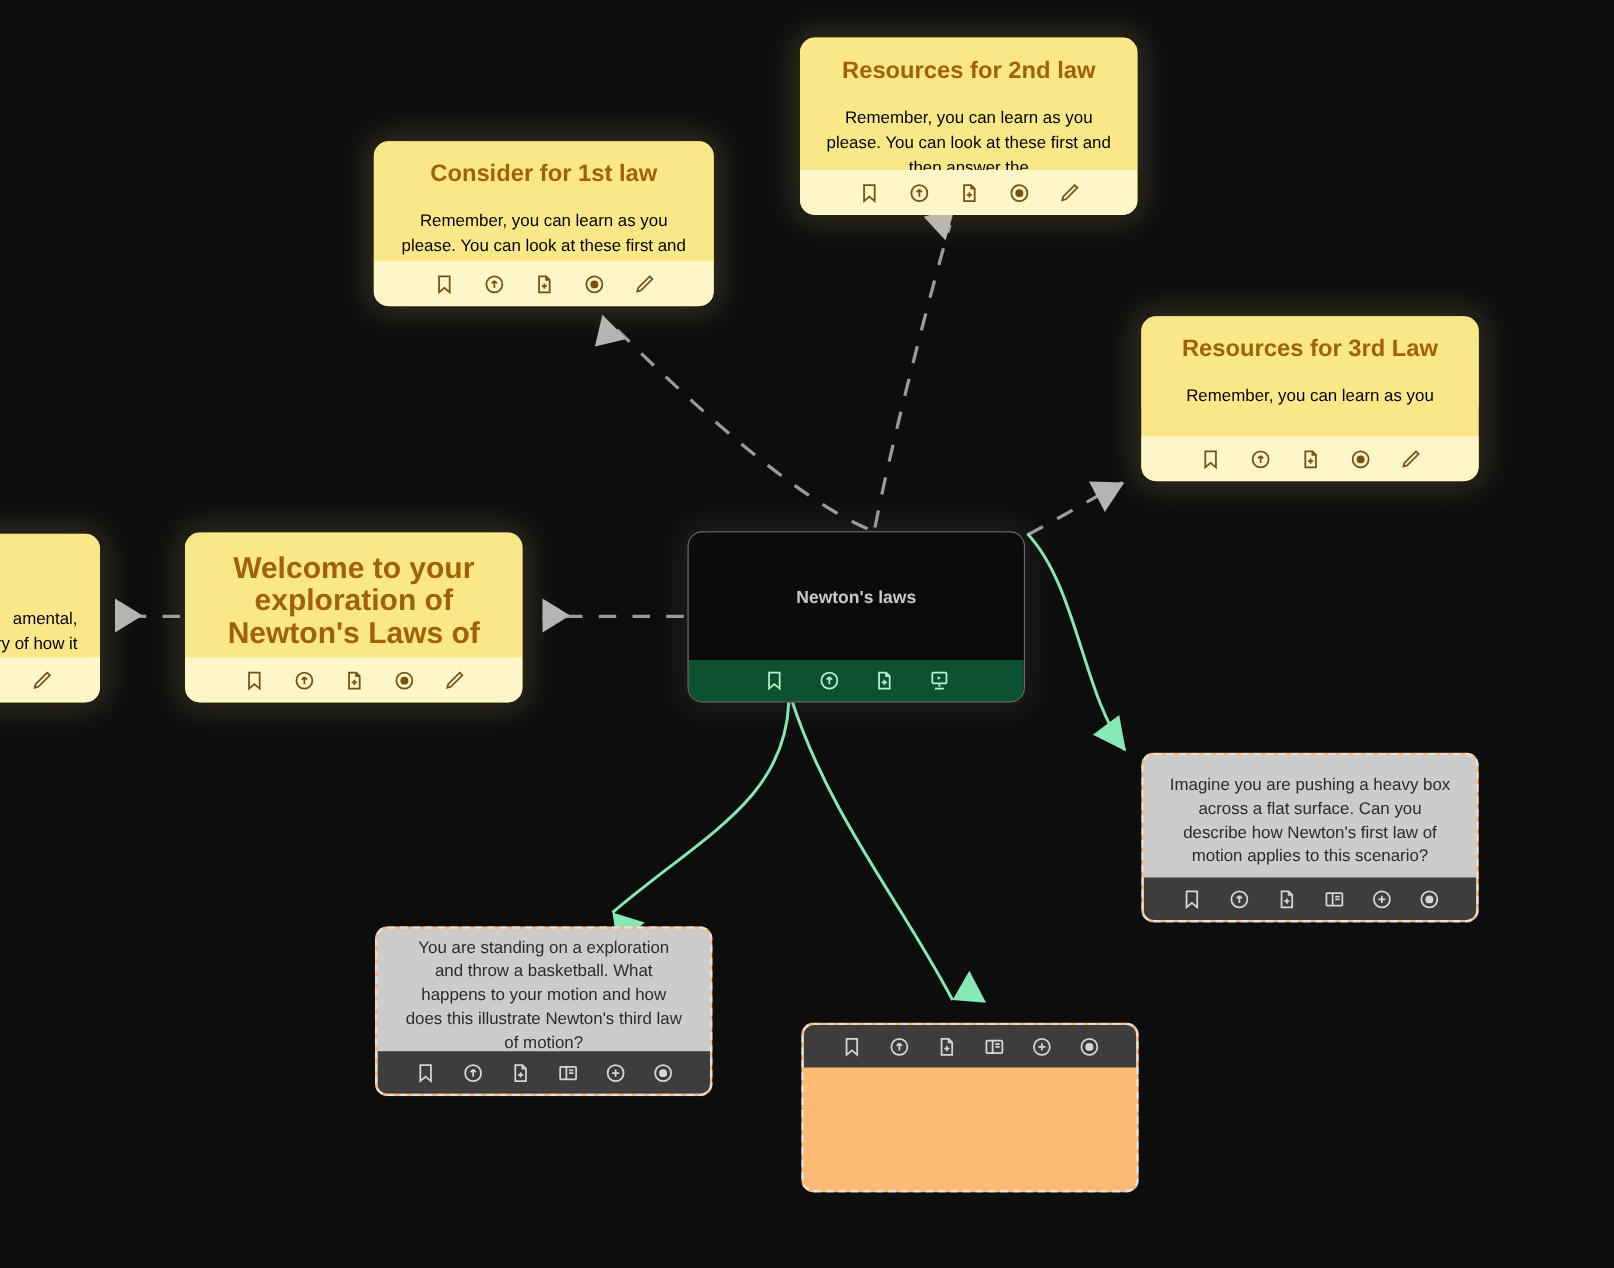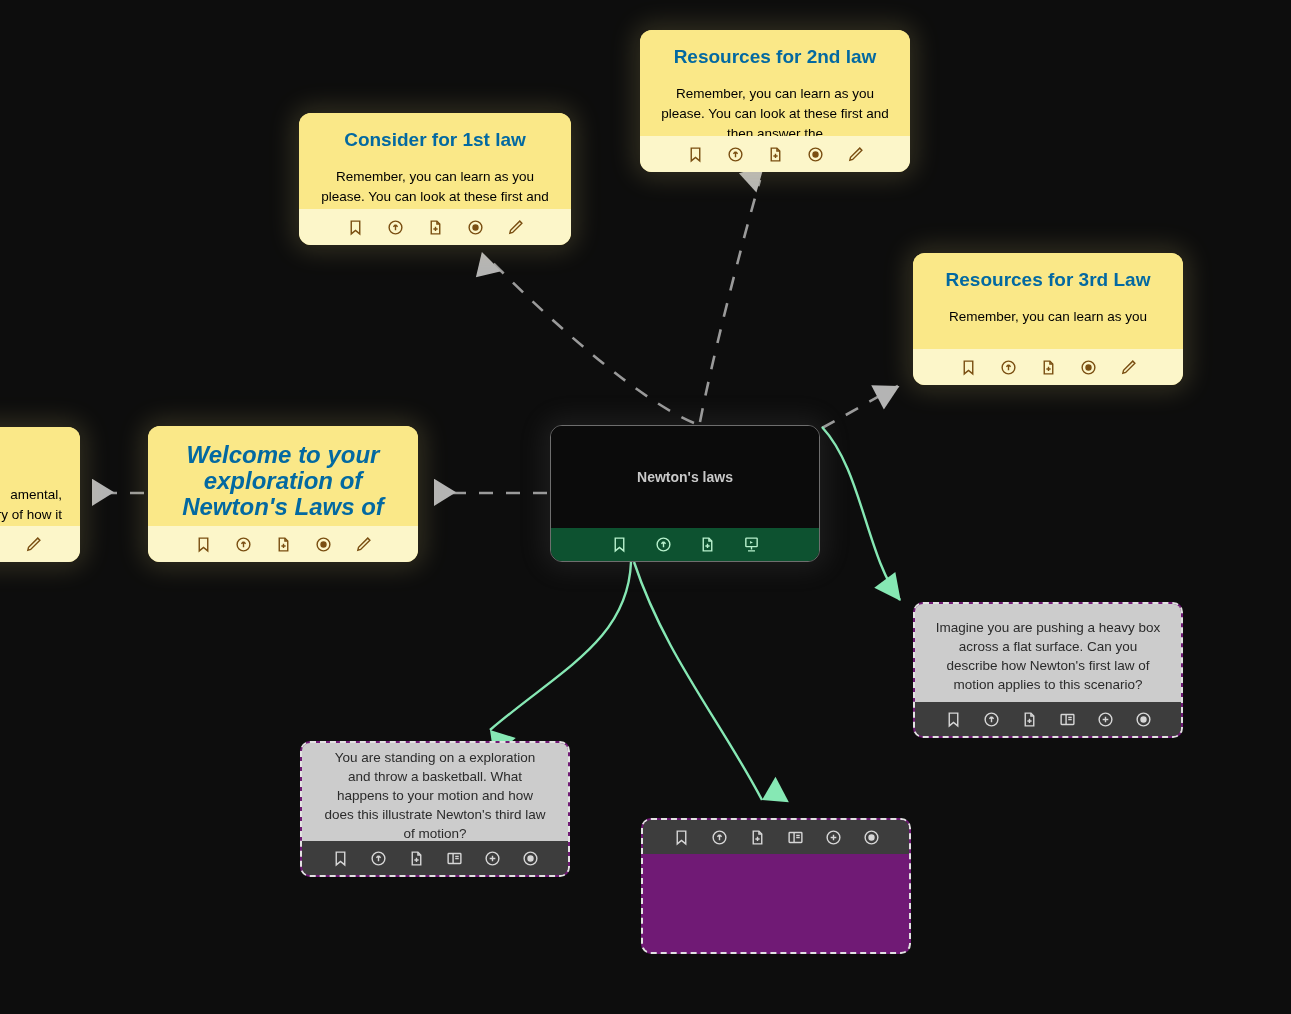--- a/index.html
+++ b/index.html
@@ -42,21 +42,21 @@
   .node.yellow .body {
     flex: 1 1 auto;
     background: #FAE888;
     padding: 14px 18px 6px 18px;
     overflow: hidden;
     color: #6B4E12;
   }
   .node.yellow .title {
     font-size: 19px;
     font-weight: bold;
-    color: #0369a1;
+    color: #a16207;
     text-align: center;
     line-height: 26px;
     margin: 0 0 14px 0;
   }
   .node.yellow .desc {
     font-size: 13.5px;
     line-height: 20px;
     color: #000000;
     text-align: center;
     margin: 0;
@@ -103,21 +103,21 @@
     background: #0D5230;
     display: flex;
     align-items: center;
     justify-content: center;
     gap: 26px;
   }
   .node.center .toolbar .ic { color: #B7F0CC; }
 
   
   .node.gray {
-    background: #701a75;
+    background: #fdba74;
     border: 2.5px dashed #E2E2E2;
     border-radius: 10px;
   }
   .node.gray .body {
     flex: 1 1 auto;
     background: #CCCCCC;
     padding: 16px 20px 10px 20px;
     overflow: hidden;
     display: flex;
     align-items: center;
@@ -312,21 +312,21 @@
     </div>
     <div class="toolbar" style="justify-content:flex-end; padding-right:38px;">
       <span class="ic">
           <svg viewBox="0 0 24 24" fill="none" stroke="currentColor" stroke-width="2">
             <path d="M18 3l3 3L8 19l-4 1 1-4z"></path>
           </svg>
         </span>
     </div>
   </div>
 
-  <div class="node yellow welcome" style="left:148px; top:426px; width:270px; height:136px;font-style:italic;">
+  <div class="node yellow welcome" style="left:148px; top:426px; width:270px; height:136px;">
     <div class="body" style="padding:16px 12px 0 12px;">
       <div class="title">Welcome to your exploration of Newton's Laws of</div>
     </div>
     <div class="toolbar">
       <span class="ic">
           <svg viewBox="0 0 24 24" fill="none" stroke="currentColor" stroke-width="2">
             <path d="M6 3h12v18l-6-5-6 5z"></path>
           </svg>
         </span>
       <span class="ic">

